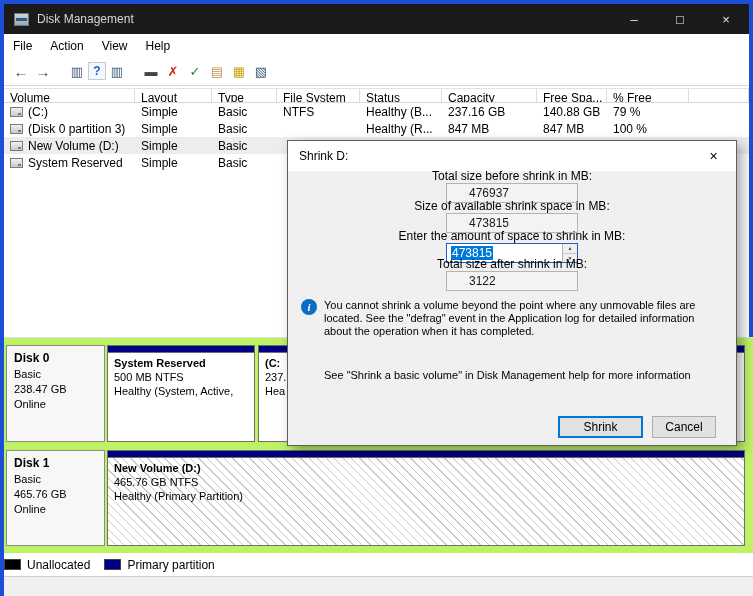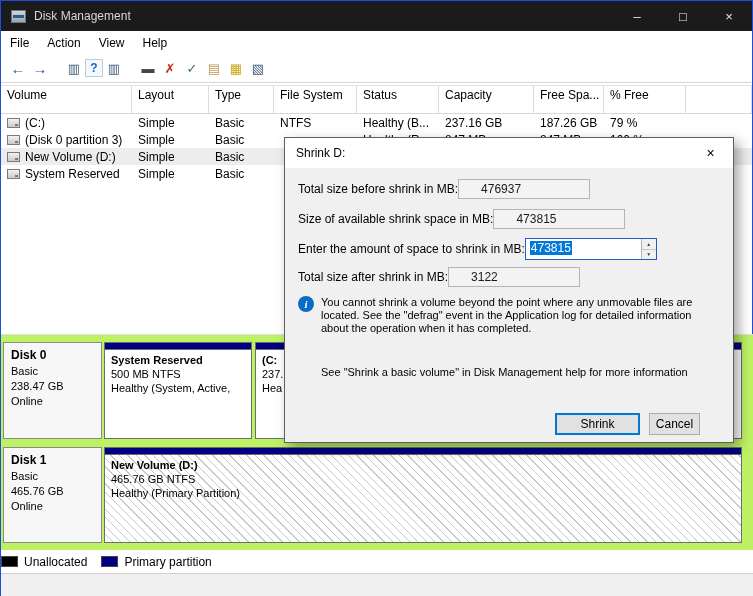--- a/index.html
+++ b/index.html
@@ -1,19 +1,19 @@
 <!DOCTYPE html>
 <html><head>
 <meta charset="utf-8">
 <style>
   * { margin:0; padding:0; box-sizing:border-box; }
   html,body { width:753px; height:596px; }
   body { font-family:"Liberation Sans","DejaVu Sans",sans-serif; font-size:12px; color:#000; background:#fff; position:relative; overflow:hidden; }
 
-  .window { position:absolute; inset:0; border:1px solid #1d4ed8; background:#fff; }
+  .window { position:absolute; inset:0; border:4px solid #1d4ed8; background:#fff; }
 
   
   .titlebar { position:absolute; top:0; left:0; right:0; height:30px; background:#1b1b1b; color:#d6d6d6; display:flex; align-items:center; }
   .app-icon { width:15px; height:13px; margin:0 8px 0 10px; background:linear-gradient(#cfd6da,#9aa7b0); border:1px solid #6b7880; position:relative; }
   .app-icon::after { content:""; position:absolute; left:1px; right:1px; top:4px; height:3px; background:#2d5a8e; }
   .title-text { font-size:12px; }
   .win-controls { margin-left:auto; display:flex; height:30px; }
   .win-btn { width:46px; height:30px; display:flex; align-items:center; justify-content:center; color:#e8e8e8; font-size:13px; }
 
   
@@ -27,21 +27,21 @@
   .t-back,.t-fwd { color:#2d5a8e; font-size:15px; }
   .t-help { color:#1a66c8; font-weight:bold; border:1px solid #bcd; background:#f4f8fc; width:18px; height:18px; font-size:12px; }
   .t-del { color:#c42b1c; font-weight:bold; }
   .t-chk { color:#2e7d32; }
   .t-open { color:#c09553; }
   .t-fmt { color:#c8a415; }
   .t-cmt { color:#444; }
 
   
   .vol-table { position:absolute; top:84px; left:0; right:0; }
-  .vt-header { display:flex; height:29px; border-top:1px solid #e2e2e2; border-bottom:1px solid #d7d7d7; background:#fff; }
+  .vt-header { display:flex; height:15px; border-top:1px solid #e2e2e2; border-bottom:1px solid #d7d7d7; background:#fff; }
   .vt-header .cell { border-right:1px solid #dcdcdc; padding:2px 6px; font-size:12px; white-space:nowrap; overflow:hidden; }
   .vt-row { display:flex; height:17px; align-items:center; }
   .vt-row .cell { padding:0 6px; font-size:12px; white-space:nowrap; overflow:hidden; }
   .vt-row.selected { background:#ededed; }
   .c0{width:131px;} .c1{width:77px;} .c2{width:65px;} .c3{width:83px;} .c4{width:82px;} .c5{width:95px;} .c6{width:70px;} .c7{width:82px;} .c8{flex:1;}
   .drive-ic { display:inline-block; width:13px; height:10px; margin-right:5px; border:1px solid #7a7a7a; background:linear-gradient(#f2f2f2,#c9c9c9); vertical-align:-1px; position:relative; }
   .drive-ic::after { content:""; position:absolute; right:1px; bottom:1px; width:3px; height:2px; background:#5a8f5a; }
   .vcell { display:flex; align-items:center; }
 
   
@@ -68,37 +68,37 @@
   .sw { width:17px; height:11px; margin-right:6px; border:1px solid #444; }
   .sw-unalloc { background:#000000; }
   .sw-primary { background:#000082; }
   .legend-label { font-size:12px; }
   .statusbar { position:absolute; top:572px; left:0; width:753px; height:24px; background:#f0f0f0; border-top:1px solid #d0d0d0; }
 
   
   .dialog { position:absolute; left:283px; top:136px; width:450px; height:306px; background:#f0f0f0; border:1px solid #5f5f5f; box-shadow:5px 5px 12px rgba(0,0,0,0.35); z-index:10; }
   .dlg-title { height:30px; background:#fff; display:flex; align-items:center; padding-left:11px; font-size:12px; }
   .dlg-close { position:absolute; top:0; right:0; width:45px; height:30px; display:flex; align-items:center; justify-content:center; font-size:14px; color:#000; }
-  .field-row { position:absolute; left:13px; right:2px; height:22px; display:flex; align-items:center; justify-content:flex-start; }
+  .field-row { position:absolute; left:13px; right:13px; height:22px; display:flex; align-items:center; justify-content:flex-end;flex-direction:column; }
   .f1{top:40px;} .f2{top:70px;} .f3{top:100px;} .f4{top:128px;}
   .field-label { font-size:12px; }
   .ro-box { width:132px; height:20px; background:#f3f3f3; border:1px solid #b4b4b4; font-size:12px; padding:2px 22px; color:#1a1a1a; }
   .edit-box { width:132px; height:22px; background:#fff; border:1px solid #215dc6; display:flex; align-items:stretch; }
   .edit-text { flex:1; padding:2px 2px 2px 4px; font-size:12px; }
   .sel { background:#0078d7; color:#fff; padding:0 1px; }
   .spinner { width:15px; border-left:1px solid #b4b4b4; display:flex; flex-direction:column; }
   .spin-btn { flex:1; background:#f0f0f0; display:flex; align-items:center; justify-content:center; font-size:5px; color:#444; }
   .spin-up { border-bottom:1px solid #c8c8c8; }
   .info-row { position:absolute; left:13px; top:158px; right:14px; display:flex; }
   .info-icon { width:16px; height:16px; border-radius:50%; background:#0c6cc4; color:#fff; font-style:italic; font-weight:bold; font-size:11px; display:flex; align-items:center; justify-content:center; flex:0 0 16px; margin-right:7px; font-family:"Liberation Serif","DejaVu Serif",serif; }
   .info-text { font-size:11px; line-height:13px; }
   .help-text { position:absolute; left:36px; top:228px; right:16px; font-size:11px; }
   .dlg-btn { position:absolute; height:22px; font-size:12px; display:flex; align-items:center; justify-content:center; background:#e1e1e1; }
   .btn-shrink { left:270px; top:275px; width:85px; border:2px solid #0078d7; }
-  .btn-cancel { left:364px; top:275px; width:51px; border:1px solid #adadad; }
+  .btn-cancel { left:364px; top:275px; width:64px; border:1px solid #adadad; }
 </style>
 </head>
 <body>
 
 <div class="window">
 
   <div class="titlebar">
     <div class="app-icon"></div>
     <div class="title-text">Disk Management</div>
     <div class="win-controls">
@@ -145,21 +145,21 @@
     <div class="vt-row">
       <div class="cell c0 vcell">
           <span class="drive-ic"></span>
           <span>(C:)</span>
         </div>
       <div class="cell c1">Simple</div>
       <div class="cell c2">Basic</div>
       <div class="cell c3">NTFS</div>
       <div class="cell c4">Healthy (B...</div>
       <div class="cell c5">237.16 GB</div>
-      <div class="cell c6">187.26 GB</div>
+      <div class="cell c6">140.88 GB</div>
       <div class="cell c7">79 %</div>
     </div>
 
     <div class="vt-row">
       <div class="cell c0 vcell">
           <span class="drive-ic"></span>
           <span>(Disk 0 partition 3)</span>
         </div>
       <div class="cell c1">Simple</div>
       <div class="cell c2">Basic</div>

